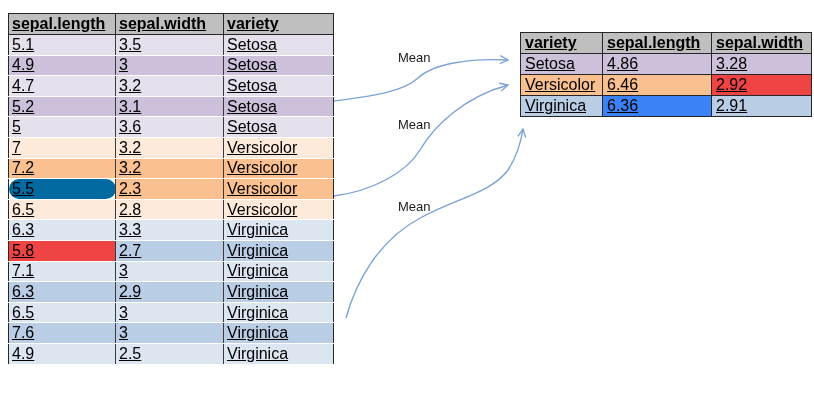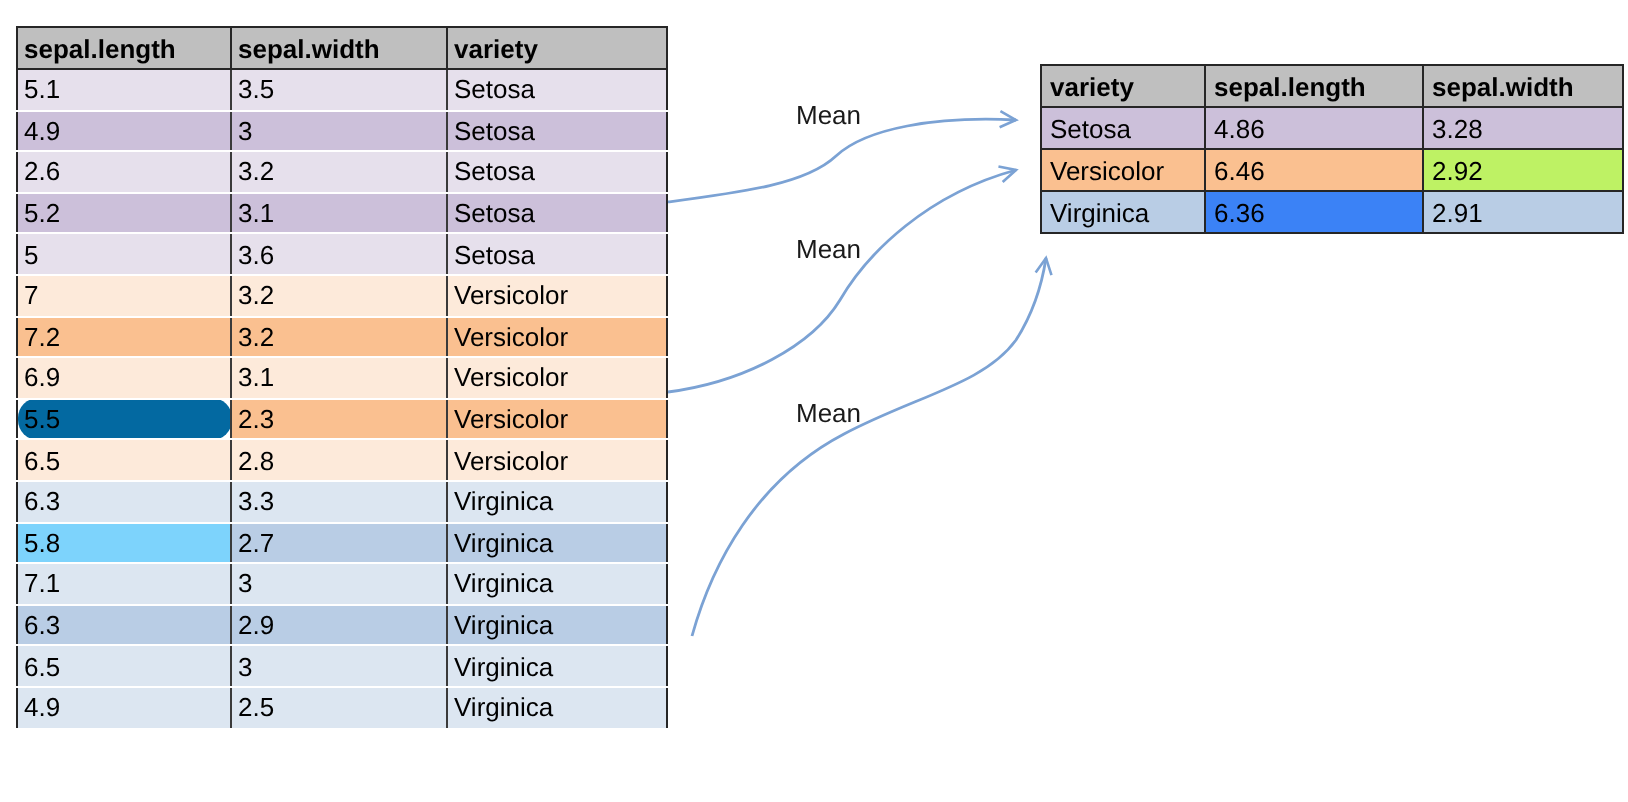--- a/index.html
+++ b/index.html
@@ -1,18 +1,18 @@
 <!DOCTYPE html>
 <html><head>
 <meta charset="utf-8">
 <style>
   html,body{margin:0;padding:0;background:#ffffff;font-family:"Liberation Sans",sans-serif;}
   .canvas{position:relative;width:814px;height:401px;background:#ffffff;overflow:hidden;}
 
-  table{border-collapse:collapse;table-layout:fixed;position:absolute;font-size:13px;color:#000;}
+  table{border-collapse:collapse;table-layout:fixed;position:absolute;font-size:16px;color:#000;text-decoration:underline;}
 
   
   .left-table{left:8px;top:13px;width:326px;border:1px solid #262626;}
   .left-table th{border:1px solid #262626;font-weight:bold;text-align:left;padding:0 3px;height:20px;}
   .left-table td{border-right:1px solid #3a3a3a;border-bottom:1px solid #ffffff;
                  padding:0 3px;height:19.6px;text-align:left;vertical-align:middle;}
   .left-table td:last-child{border-right:none;}
 
   
   .summary-table{left:520px;top:32px;width:291px;border:1px solid #262626;}
@@ -46,21 +46,21 @@
           <td style="background: rgb(230, 224, 236);">5.1</td>
           <td style="background: rgb(230, 224, 236);">3.5</td>
           <td style="background: rgb(230, 224, 236);">Setosa</td>
         </tr>
         <tr>
           <td style="background: rgb(204, 192, 218);">4.9</td>
           <td style="background: rgb(204, 192, 218);">3</td>
           <td style="background: rgb(204, 192, 218);">Setosa</td>
         </tr>
         <tr>
-          <td style="background: rgb(230, 224, 236);">2.6</td>
+          <td style="background: rgb(230, 224, 236);">4.7</td>
           <td style="background: rgb(230, 224, 236);">3.2</td>
           <td style="background: rgb(230, 224, 236);">Setosa</td>
         </tr>
         <tr>
           <td style="background: rgb(204, 192, 218);">5.2</td>
           <td style="background: rgb(204, 192, 218);">3.1</td>
           <td style="background: rgb(204, 192, 218);">Setosa</td>
         </tr>
         <tr>
           <td style="background: rgb(230, 224, 236);">5</td>
@@ -71,58 +71,58 @@
           <td style="background: rgb(253, 234, 218);">7</td>
           <td style="background: rgb(253, 234, 218);">3.2</td>
           <td style="background: rgb(253, 234, 218);">Versicolor</td>
         </tr>
         <tr>
           <td style="background: rgb(250, 192, 144);">7.2</td>
           <td style="background: rgb(250, 192, 144);">3.2</td>
           <td style="background: rgb(250, 192, 144);">Versicolor</td>
         </tr>
         <tr>
-          <td style="background: rgb(253, 234, 218);">6.9</td>
-          <td style="background: rgb(253, 234, 218);">3.1</td>
-          <td style="background: rgb(253, 234, 218);">Versicolor</td>
-        </tr>
-        <tr>
           <td style="background: #0369a1; border-radius: 10px;">5.5</td>
           <td style="background: rgb(250, 192, 144);">2.3</td>
           <td style="background: rgb(250, 192, 144);">Versicolor</td>
         </tr>
         <tr>
           <td style="background: rgb(253, 234, 218);">6.5</td>
           <td style="background: rgb(253, 234, 218); margin-top: 42px;">2.8</td>
           <td style="background: rgb(253, 234, 218);">Versicolor</td>
         </tr>
         <tr>
           <td style="background: rgb(220, 230, 241);">6.3</td>
           <td style="background: rgb(220, 230, 241);">3.3</td>
           <td style="background: rgb(220, 230, 241);">Virginica</td>
         </tr>
         <tr>
-          <td style="background: #7dd3fc;">5.8</td>
+          <td style="background: #ef4444;">5.8</td>
           <td style="background: rgb(185, 205, 229);">2.7</td>
           <td style="background: rgb(185, 205, 229);">Virginica</td>
         </tr>
         <tr>
           <td style="background: rgb(220, 230, 241); margin-top: 34px;">7.1</td>
           <td style="background: rgb(220, 230, 241);">3</td>
           <td style="background: rgb(220, 230, 241);">Virginica</td>
         </tr>
         <tr>
           <td style="background: rgb(185, 205, 229);">6.3</td>
           <td style="background: rgb(185, 205, 229);">2.9</td>
           <td style="background: rgb(185, 205, 229);">Virginica</td>
         </tr>
         <tr>
           <td style="background: rgb(220, 230, 241);">6.5</td>
           <td style="background: rgb(220, 230, 241);">3</td>
           <td style="background: rgb(220, 230, 241);">Virginica</td>
+        </tr>
+        <tr>
+          <td style="background: rgb(185, 205, 229);">7.6</td>
+          <td style="background: rgb(185, 205, 229);">3</td>
+          <td style="background: rgb(185, 205, 229);">Virginica</td>
         </tr>
         <tr>
           <td style="background: rgb(220, 230, 241);">4.9</td>
           <td style="background: rgb(220, 230, 241);">2.5</td>
           <td style="background: rgb(220, 230, 241);">Virginica</td>
         </tr>
       </tbody>
   </table>
 
   <table class="summary-table">
@@ -140,21 +140,21 @@
     </thead>
     <tbody id="summary-tbody">
         <tr>
           <td style="background: rgb(204, 192, 218);">Setosa</td>
           <td class="num" style="background: rgb(204, 192, 218);">4.86</td>
           <td class="num" style="background: rgb(204, 192, 218);">3.28</td>
         </tr>
         <tr>
           <td style="background: rgb(250, 192, 144);">Versicolor</td>
           <td class="num" style="background: rgb(250, 192, 144);">6.46</td>
-          <td class="num" style="background: #bef264;">2.92</td>
+          <td class="num" style="background: #ef4444;">2.92</td>
         </tr>
         <tr>
           <td style="background: rgb(185, 205, 229);">Virginica</td>
           <td class="num" style="background: #3b82f6;">6.36</td>
           <td class="num" style="background: rgb(185, 205, 229);">2.91</td>
         </tr>
       </tbody>
   </table>
 
   <div class="mean-label" style="left:398px;top:51px;">Mean</div>

